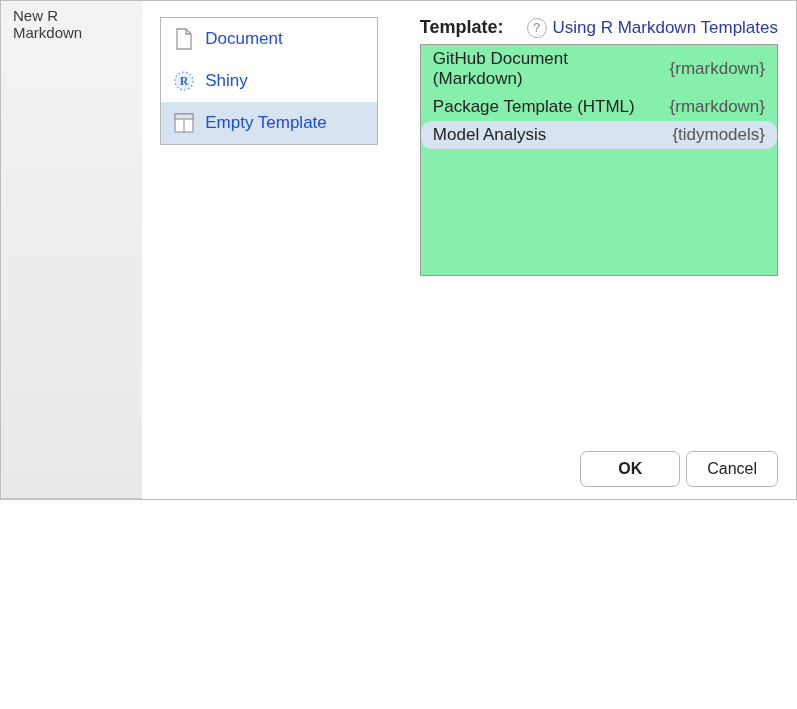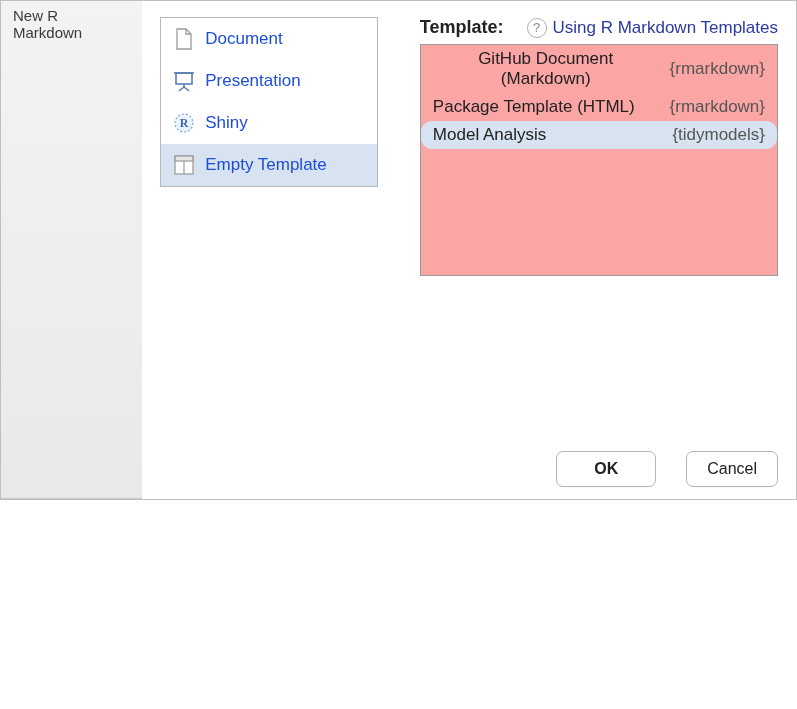--- a/index.html
+++ b/index.html
@@ -90,22 +90,21 @@
     display: flex;
     align-items: center;
     justify-content: center;
     font-size: 13px;
     color: #8a8a8a;
   }
   .template-list {
     border: 1.5px solid #9a9a9a;
     height: 232px;
     overflow: auto;
-    background: #fca5a5;
-    text-align: center;
+    background: #86efac;
   }
   .template-row {
     display: flex;
     justify-content: space-between;
     align-items: center;
     padding: 4px 12px;
     font-size: 17px;
     color: #222;
   }
   .template-row .pkg { color: #555; margin-left: 11px; }
@@ -124,21 +123,21 @@
     border: 1px solid #b5b5b5;
     background: #fff;
     border-radius: 7px;
     padding: 8px 20px;
     font-size: 16px;
     color: #222;
     cursor: default;
     box-shadow: 0 1px 0 rgba(0,0,0,0.02);
   }
   .btn.primary { font-weight: 700; min-width: 100px; text-align: center; }
-  .btn + .btn { margin-left: 30px; }
+  .btn + .btn { margin-left: 6px; }
 </style>
 </head>
 <body>
 
 <div class="window">
 
   <div class="titlebar">
     <span>New R Markdown</span>
   </div>
 
@@ -151,32 +150,20 @@
         <div class="sidebar-item">
           <span class="icon-slot">
             <svg width="18" height="22" viewBox="0 0 18 22">
               <path d="M2 1 H11 L16 6 V21 H2 Z" fill="#fff" stroke="#9a9a9a" stroke-width="1.3"></path>
               <path d="M11 1 V6 H16" fill="none" stroke="#9a9a9a" stroke-width="1.3"></path>
             </svg>
           </span>
           <span>Document</span>
         </div>
 
-        <div class="sidebar-item">
-          <span class="icon-slot">
-            <svg width="22" height="22" viewBox="0 0 22 22">
-              <rect x="3" y="3" width="16" height="11" fill="#fff" stroke="#5b7fb2" stroke-width="1.6"></rect>
-              <line x1="1" y1="3" x2="21" y2="3" stroke="#5b7fb2" stroke-width="1.6"></line>
-              <line x1="11" y1="14" x2="11" y2="17" stroke="#5b7fb2" stroke-width="1.6"></line>
-              <line x1="11" y1="17" x2="6" y2="21" stroke="#5b7fb2" stroke-width="1.6"></line>
-              <line x1="11" y1="17" x2="16" y2="21" stroke="#5b7fb2" stroke-width="1.6"></line>
-            </svg>
-          </span>
-          <span>Presentation</span>
-        </div>
 
         <div class="sidebar-item">
           <span class="icon-slot">
             <svg width="22" height="22" viewBox="0 0 22 22">
               <circle cx="11" cy="11" r="9" fill="#eaf2fb" stroke="#7aa7d6" stroke-width="1.2" stroke-dasharray="2 2"></circle>
               <text x="11" y="15" text-anchor="middle" font-family="serif" font-weight="bold" font-size="12" fill="#3a6aa8">R</text>
             </svg>
           </span>
           <span>Shiny</span>
         </div>

